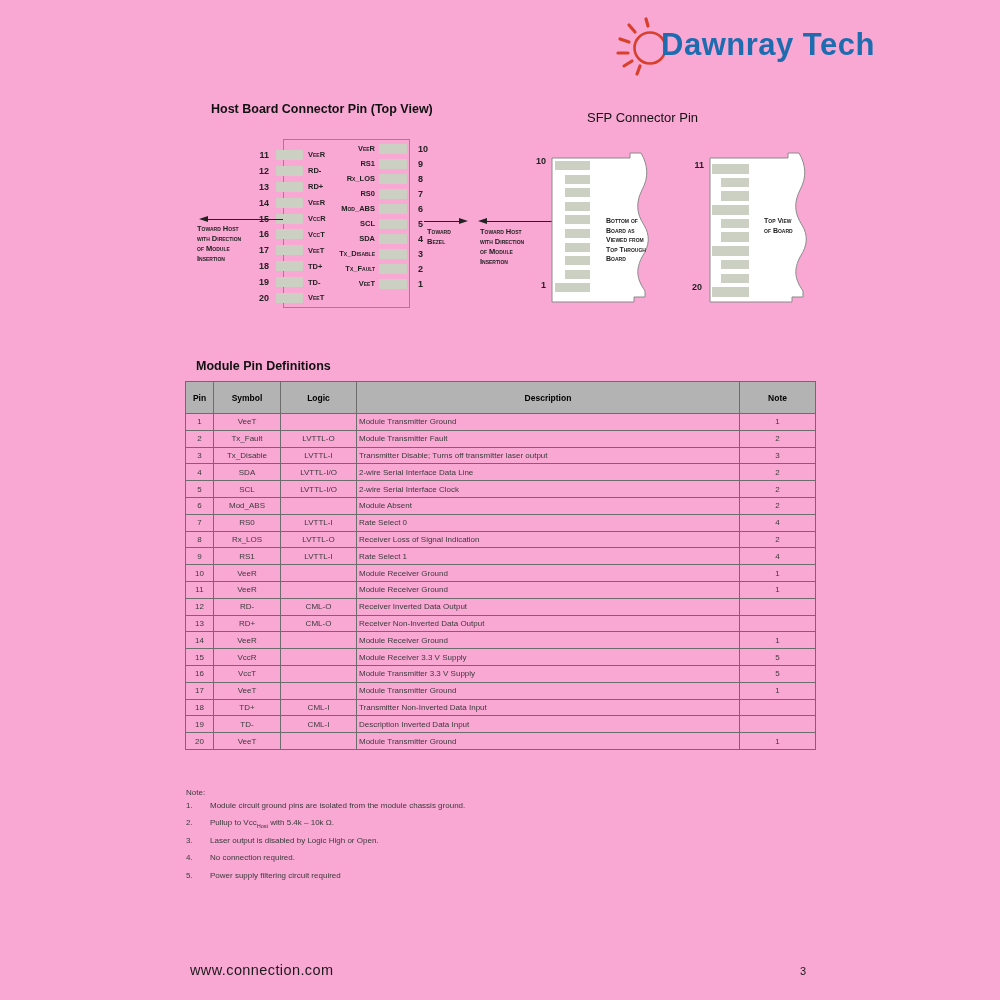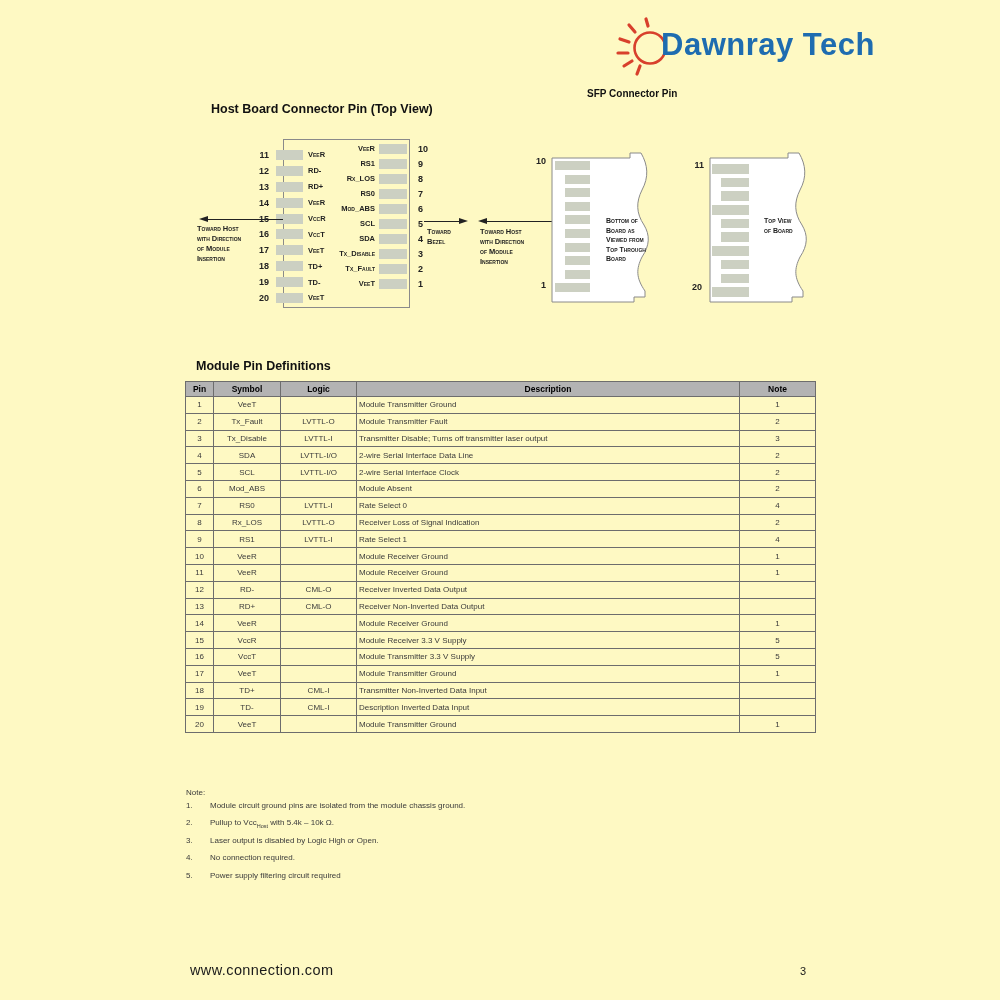--- a/index.html
+++ b/index.html
@@ -1,26 +1,26 @@
 <!DOCTYPE html>
 <html><head>
 <meta charset="utf-8">
 <style>
   * { margin:0; padding:0; box-sizing:border-box; }
   html,body { width:1000px; height:1000px; background:#fff; }
   body { font-family:"Liberation Sans", sans-serif; color:#222; position:relative; }
-  .page { position:absolute; inset:0; background:#fef9c3; outline:1px solid #ececec; }
+  .page { position:absolute; inset:0; background:#f9a8d4; outline:1px solid #ececec; }
 
   
   .logo { position:absolute; left:612px; top:12px; display:flex; align-items:center; }
   .logo-text { font-size:31px; font-weight:bold; color:#1e6cb0; margin-left:-17px; letter-spacing:.5px; }
 
   
   .h-host { position:absolute; left:211px; top:102px; font-size:12.5px; font-weight:bold; color:#111; }
-  .h-sfp  { position:absolute; left:587px; top:88px; font-size:10px; font-weight:bold; color:#111; }
+  .h-sfp  { position:absolute; left:587px; top:110px; font-size:13px; font-weight:normal; color:#111; }
 
   
   .host-box { position:absolute; left:283px; top:139px; width:127px; height:169px; border:1px solid #8a8a8a; }
   .pin-col { position:absolute; }
   .host-left  { left:250px; top:147px; }
   .host-right { left:329px; top:141px; }
   .prow { display:flex; align-items:center; height:15.9px; }
   .host-right .prow { height:15.05px; }
   .prow .num { width:26px; text-align:right; padding-right:7px; font-size:9px; font-weight:bold; color:#222; }
   .host-right .num { width:auto; text-align:left; padding:0 0 0 11px; }
@@ -61,21 +61,21 @@
   #sfp-t-top-num { left:688px; top:160px; }
   #sfp-t-bot-num { left:686px; top:282px; }
   .sfp-caption { position:absolute; font-size:7px; font-weight:bold; font-variant:small-caps; line-height:9.5px; color:#222; }
   #sfp-b-caption { left:606px; top:216px; }
   #sfp-t-caption { left:764px; top:216px; }
 
   
   .table-title { position:absolute; left:196px; top:359px; font-size:12.5px; font-weight:bold; color:#111; }
   table.pins { position:absolute; left:185px; top:381px; width:630px; border-collapse:collapse; font-size:8px; color:#3a3a3a; table-layout:fixed; }
   table.pins th, table.pins td { border:1px solid #6d6d6d; height:16.8px; padding:0 3px; text-align:center; overflow:hidden; white-space:nowrap; }
-  table.pins th { background:#b3b3b3; color:#000; font-size:8.5px; height:15px; }
+  table.pins th { background:#b3b3b3; color:#000; font-size:8.5px; height:32px; }
   table.pins td.c-desc { text-align:left; padding-left:2px; }
   col.w-pin { width:28px; } col.w-sym { width:67px; } col.w-logic { width:76px; }
   col.w-desc { width:383px; } col.w-note { width:76px; }
 
   
   .notes { position:absolute; left:186px; top:738px; font-size:8px; color:#3a3a3a; }
   .notes .nlabel { line-height:13px;margin-top:48px; }
   .note-item { display:flex; line-height:13.8px; }
   .note-item .nnum { width:24px; flex:none; }
   .note-item sub { font-size:5.5px; }

